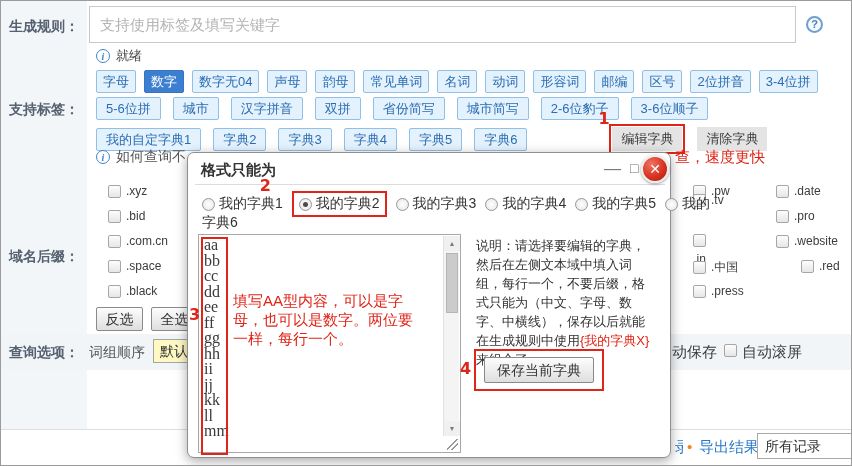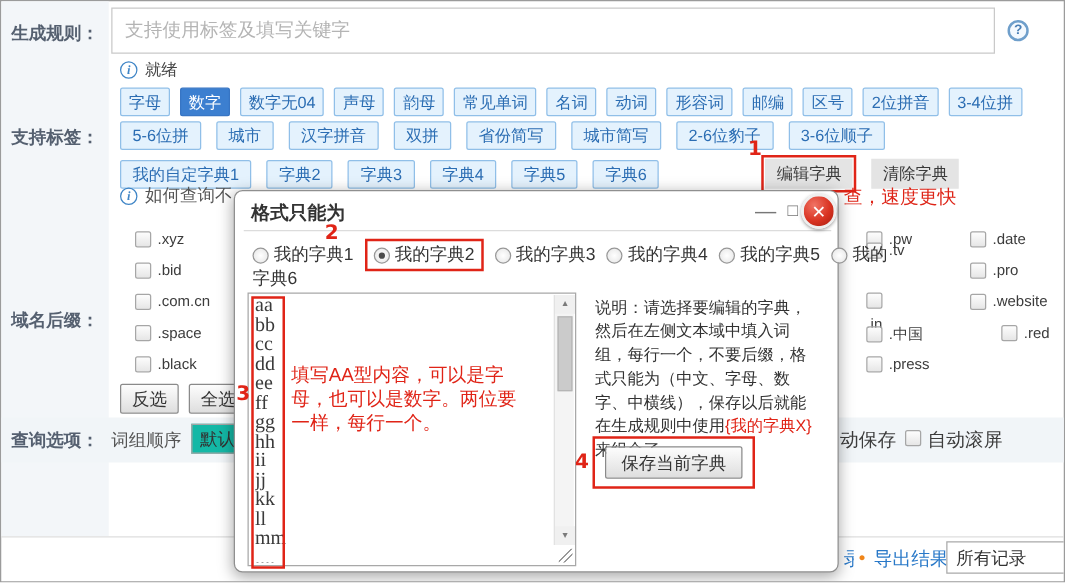--- a/index.html
+++ b/index.html
@@ -30,21 +30,21 @@
   .num1 { top:-17px; left:-13px; }
   .info-line { left:95px; top:147px; display:flex; align-items:center; gap:6px; font-size:14px; color:#555; }
   .info-red { left:674px; top:147px; font-size:15px; color:#de2417; white-space:nowrap; }
   
   .check { display:inline-block; width:13px; height:13px; border:1px solid #a6a6a6; border-radius:2px; background:linear-gradient(#fdfdfd,#e6e6e6); flex:0 0 auto; cursor:pointer; }
   .check-item { position:absolute; display:flex; align-items:center; gap:5px; font-size:12px; color:#3c3c3c;padding-left:12px; }
   .btn-win { display:inline-block; border:1px solid #8a8a8a; background:linear-gradient(#fdfdfd,#dedede); color:#333; font-size:14px; border-radius:2px; text-align:center; cursor:pointer; }
   .btn-sel { width:47px; height:24px; line-height:22px; }
   
   .plain-text { font-size:14px; color:#555; }
-  .mini-select { border:1px solid #a5a5a5; background:#14b8a6; color:#333; font-size:14px; line-height:22px; padding:0 6px; cursor:pointer; }
+  .mini-select { border:1px solid #a5a5a5; background:#fef9c3; color:#333; font-size:14px; line-height:22px; padding:0 6px; cursor:pointer; }
   
   .link { color:#2878c8; font-size:15px; cursor:pointer; white-space:nowrap; }
   .bullet { color:#f08519; font-size:15px; }
   .records-select { left:756px; top:432px; width:95px; height:26px; border:1px solid #a9a9a9; font-size:14px; color:#333; line-height:24px; padding:0 7px; background:#fff; cursor:pointer; }
   .clip7 { width:8px; overflow:hidden; display:inline-block; }
   
   .modal { left:186px; top:151px; width:484px; height:306px; background:#fff; border:1px solid #8f8f8f; border-radius:7px; box-shadow:0 3px 12px rgba(0,0,0,.35); z-index:10; }
   .m-title { left:13px; top:8px; font-size:15px; font-weight:bold; color:#333; }
   .m-sep { left:7px; top:31px; width:470px; height:1px; background:#dcdcdc; }
   .m-min { left:416px; top:6px; font-size:17px; color:#777; cursor:pointer; }

